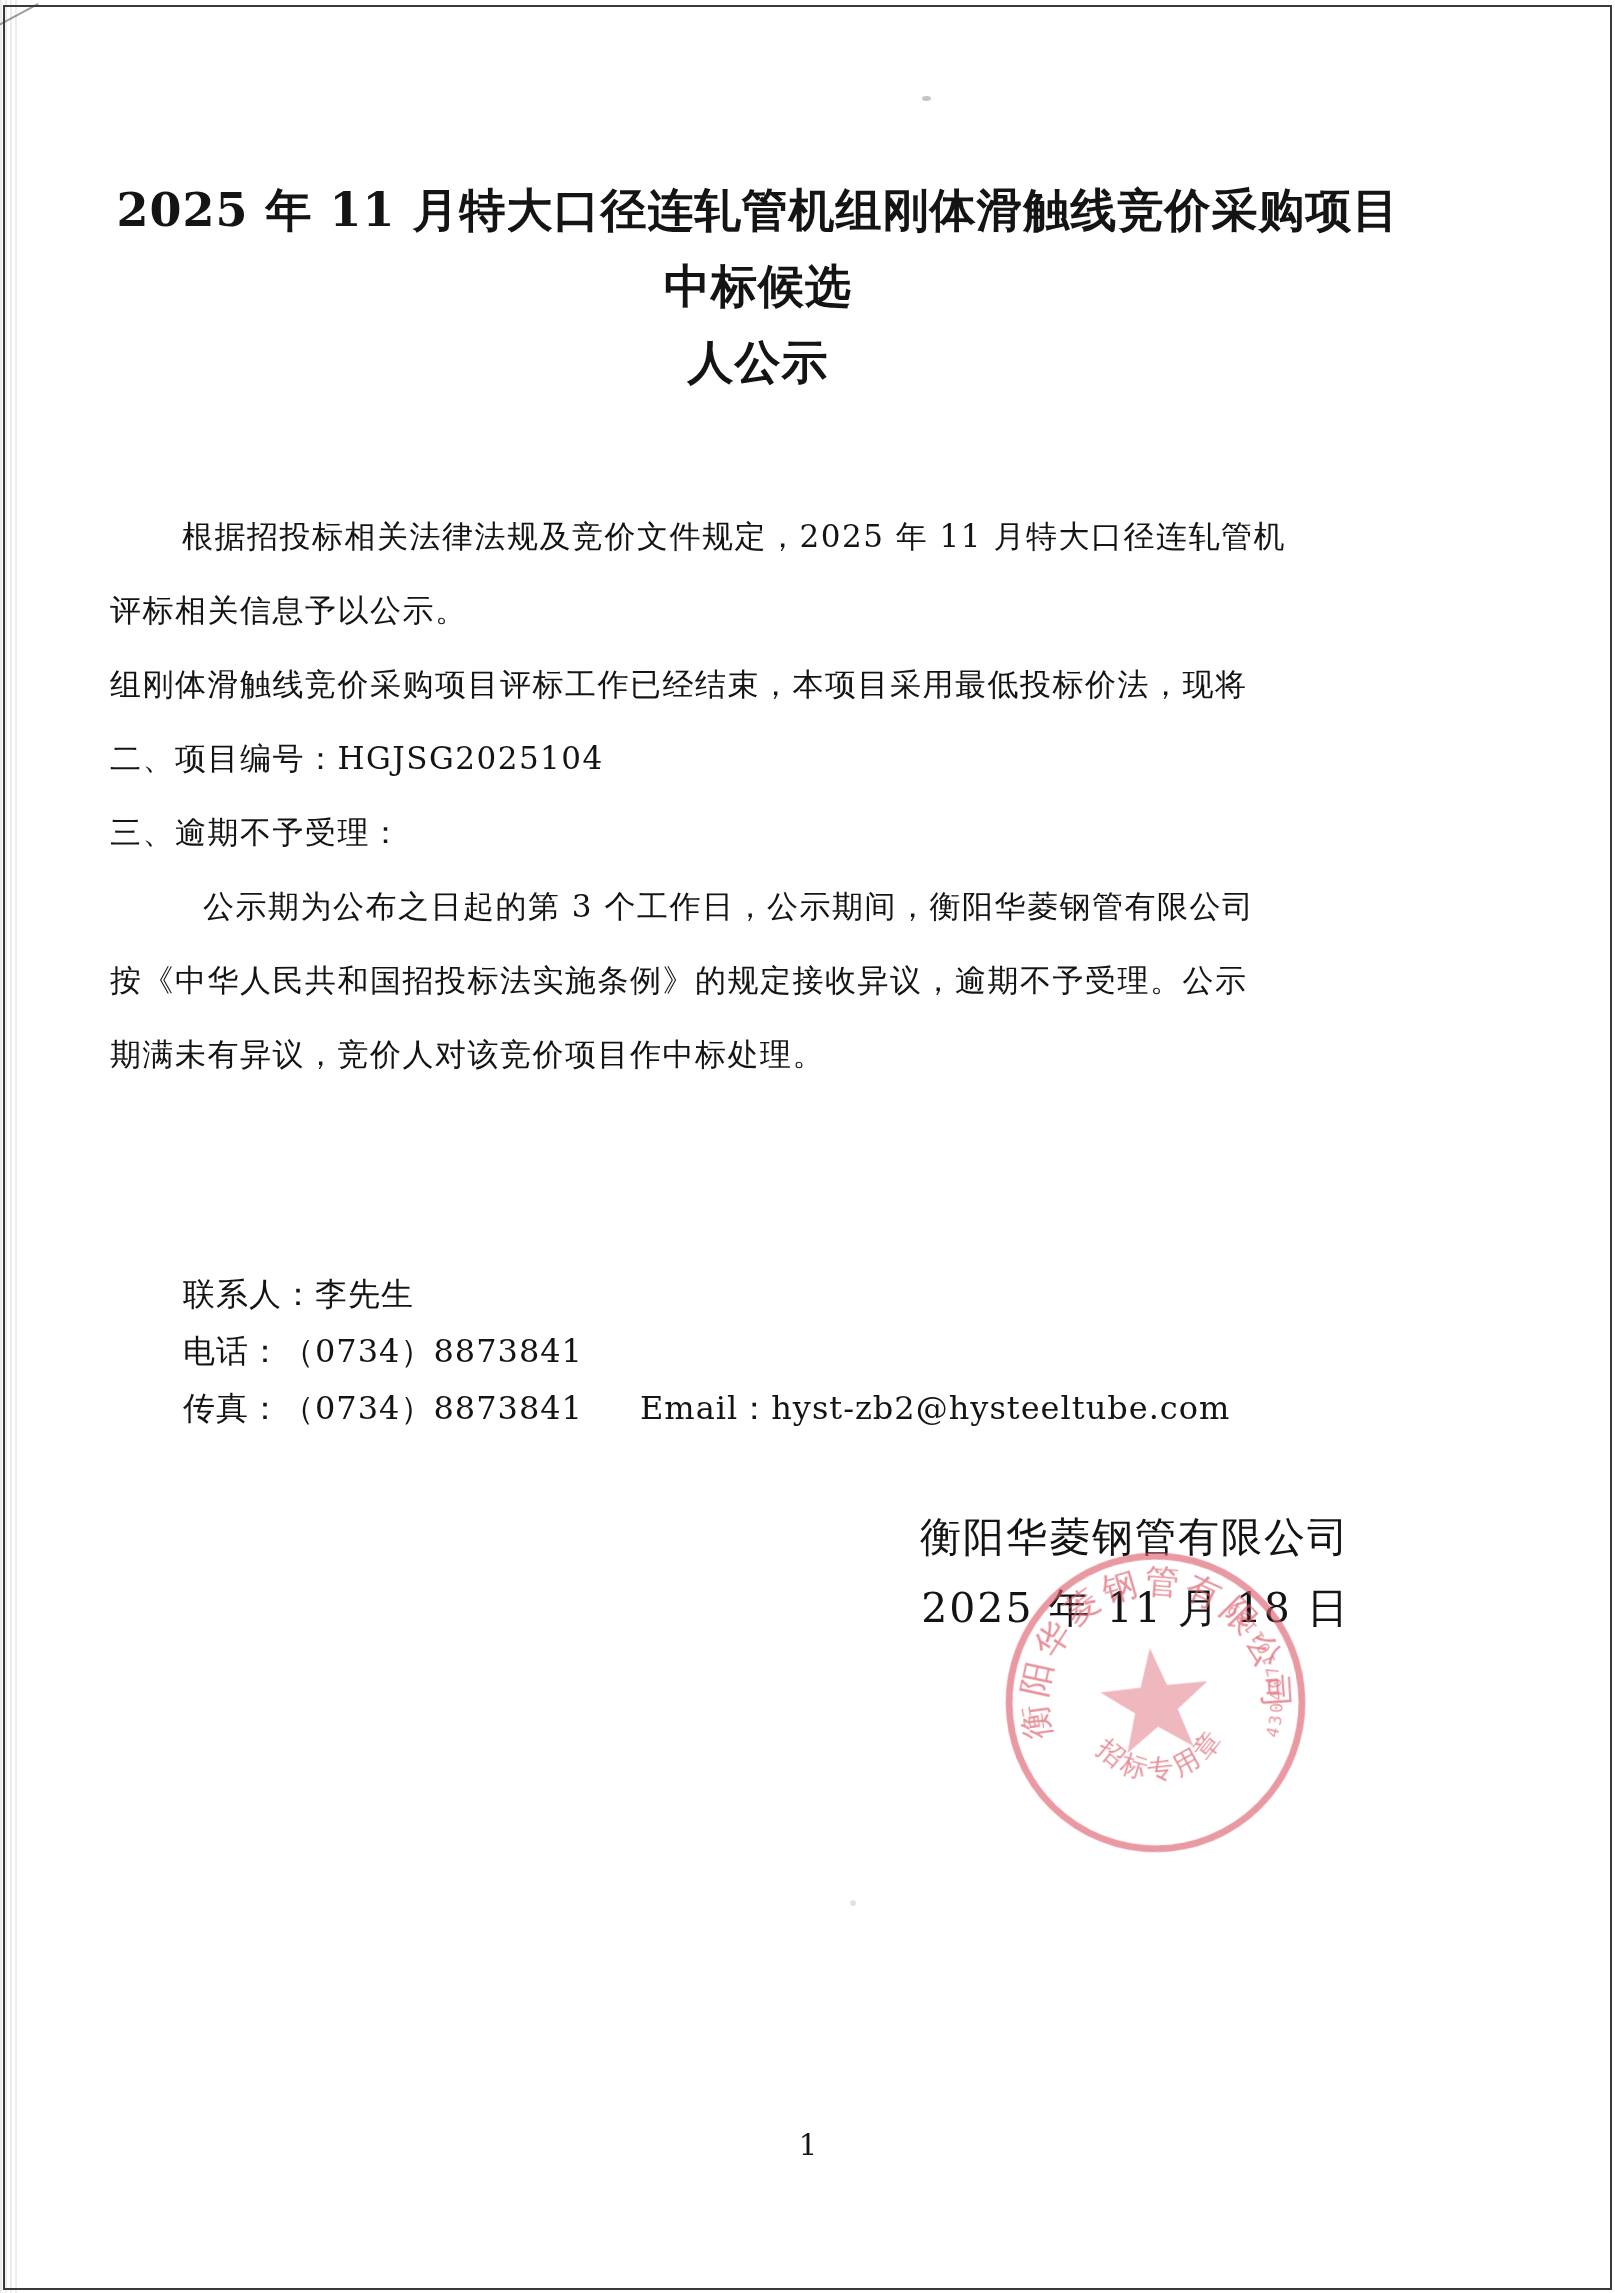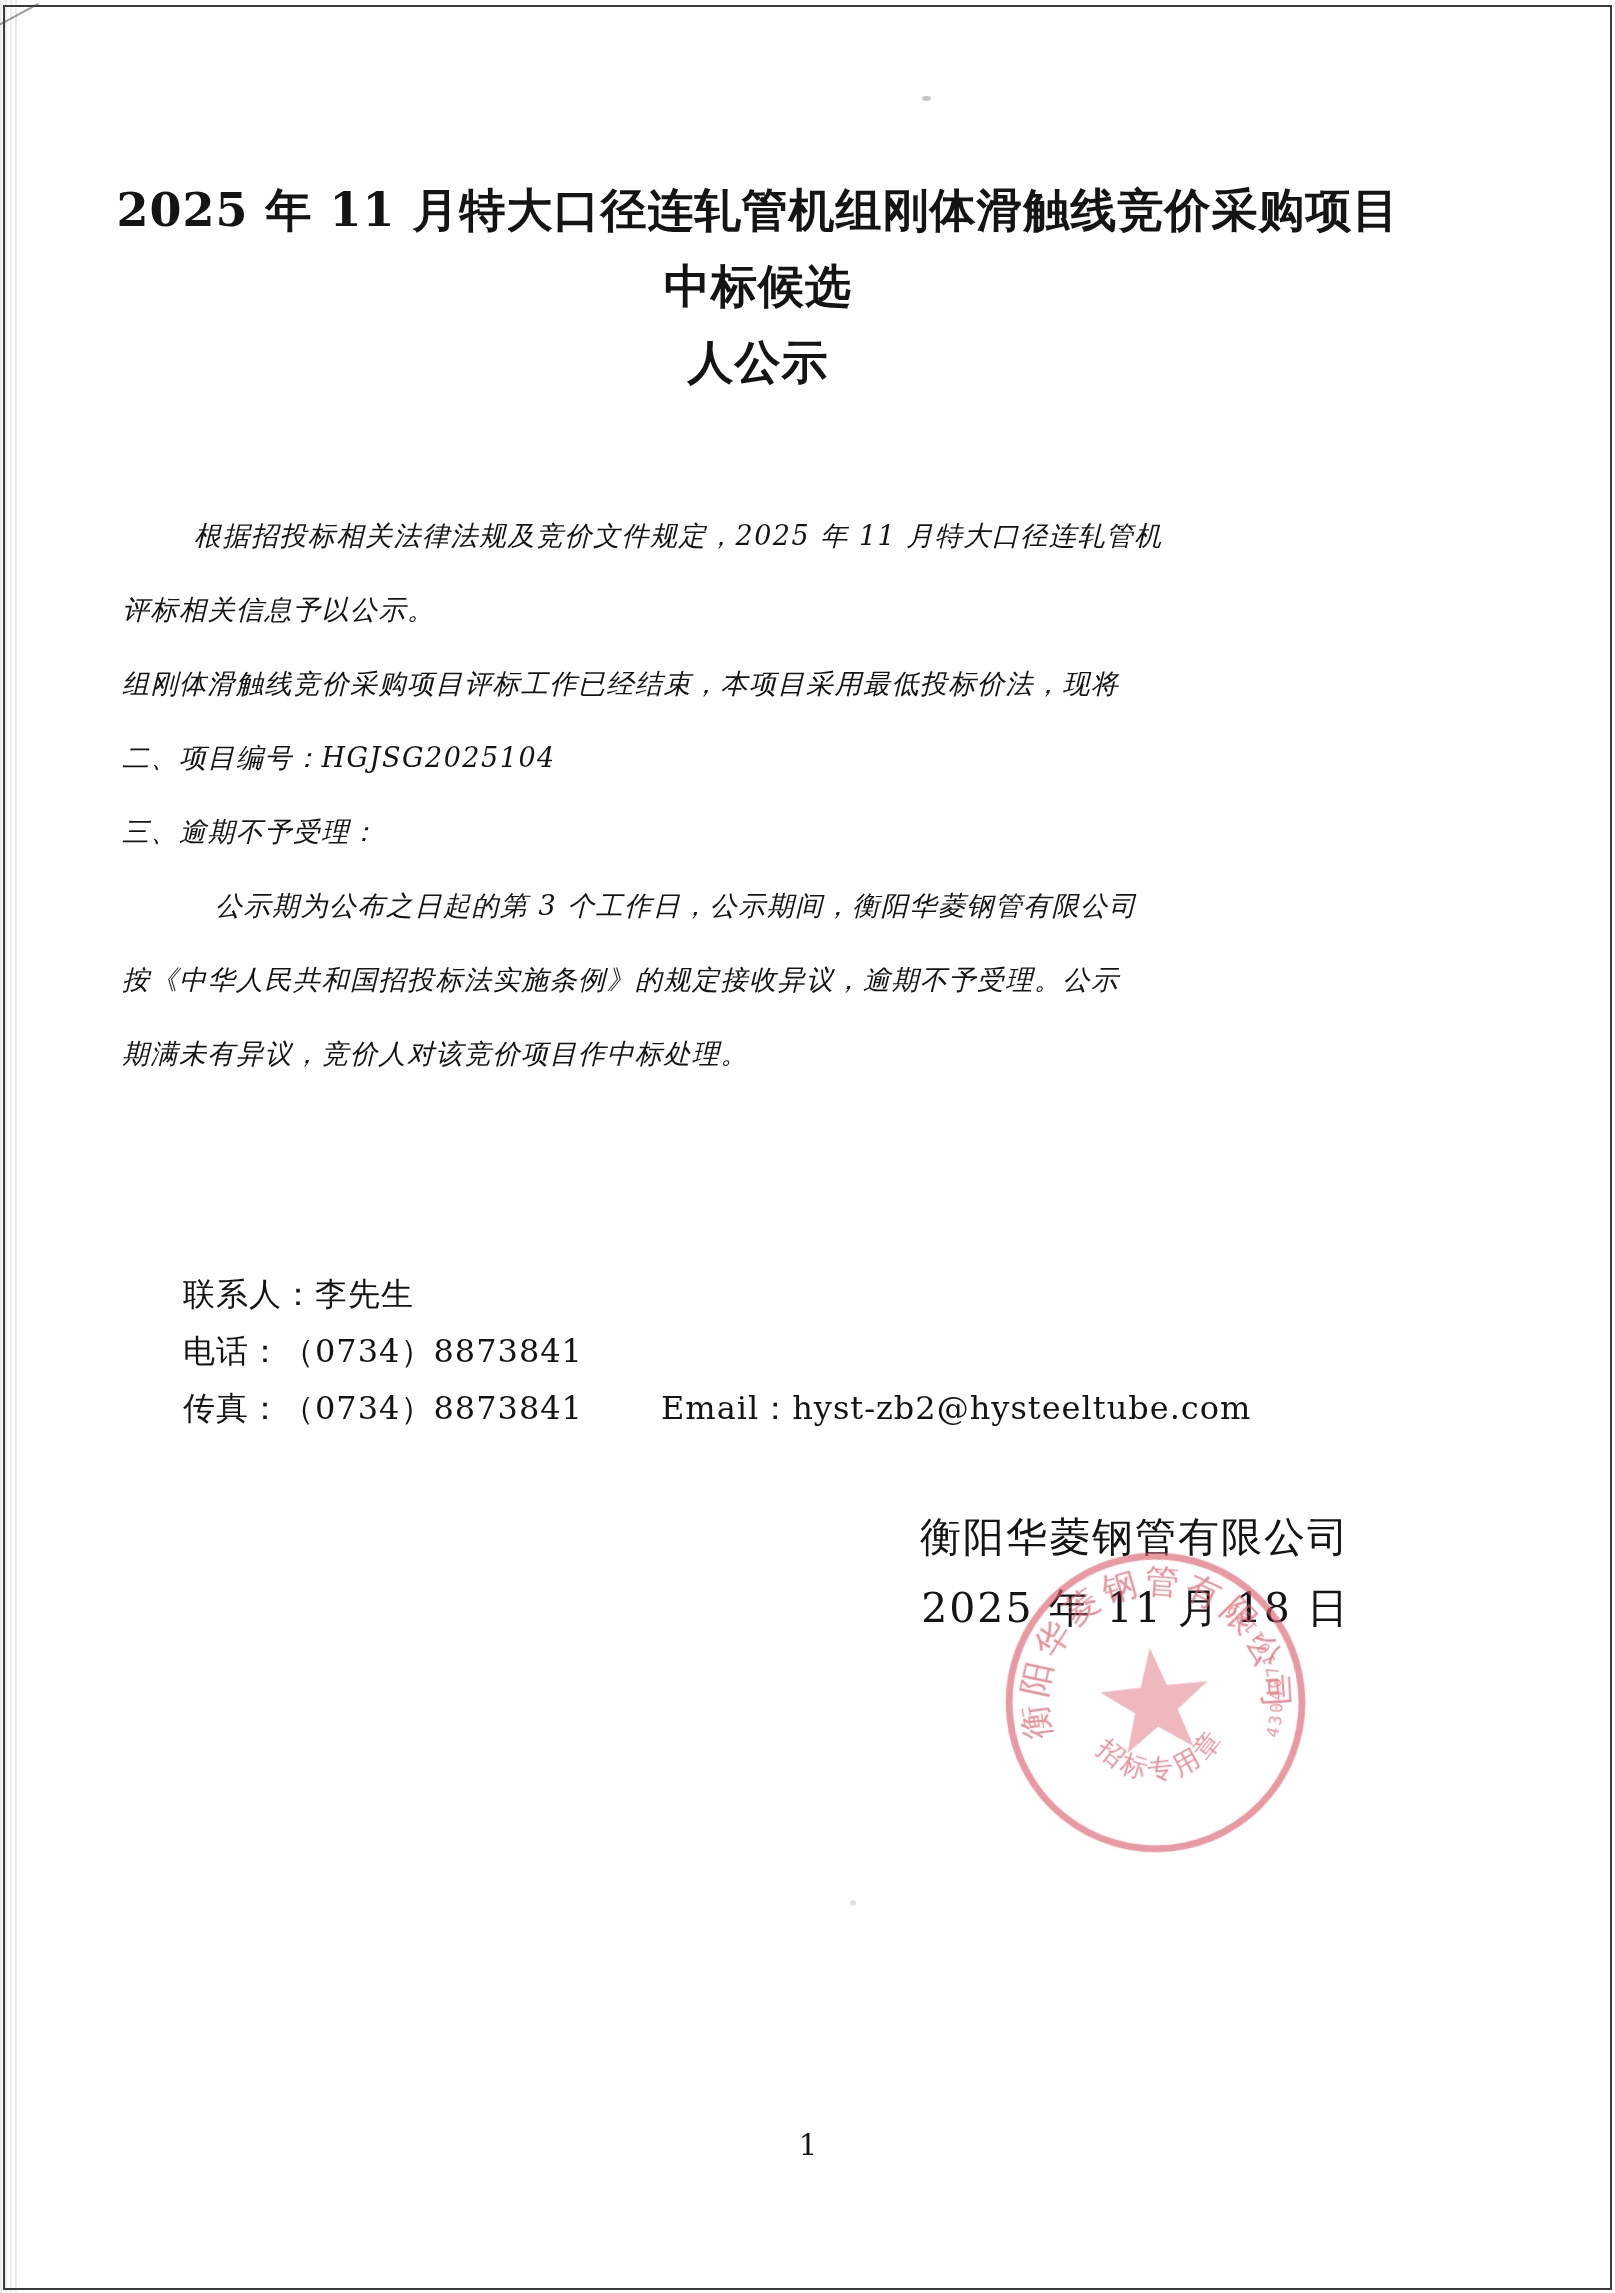--- a/index.html
+++ b/index.html
@@ -18,31 +18,31 @@
     background:repeating-linear-gradient(90deg,rgba(70,70,82,.12) 0 2px,rgba(0,0,0,0) 2px 4.9px);
     opacity:.8;
   }
   .speck{position:absolute;background:rgba(90,90,95,.35);border-radius:50%;}
   .doc-title{
     position:absolute;left:107px;width:1302px;top:172px;
     font-size:46px;font-weight:700;line-height:76px;letter-spacing:1px;
     text-align:center;
   }
   .body-text{
-    position:absolute;left:122px;top:499px;width:1338px;
-    font-size:27px;line-height:74px;letter-spacing:1.5px;white-space:nowrap;font-style:italic;
+    position:absolute;left:110px;top:499px;width:1338px;
+    font-size:31px;line-height:74px;letter-spacing:1.5px;white-space:nowrap;
   }
   .indent-a{padding-left:72px;}
   .indent-b{padding-left:93px;}
   .contact{
     position:absolute;left:183px;top:1266px;
     font-size:32px;line-height:57px;letter-spacing:1px;white-space:nowrap;
   }
   .fax-row{display:flex;}
-  .email{margin-left:78px;}
+  .email{margin-left:57px;}
   .signature{
     position:absolute;right:266px;top:1502px;text-align:right;
     font-size:41px;line-height:71px;letter-spacing:2px;white-space:nowrap;
   }
   .stamp{
     position:absolute;left:931px;top:1473px;width:449px;height:449px;
     opacity:.82;
   }
   .page-num{
     position:absolute;left:0;right:0;top:2128px;text-align:center;

